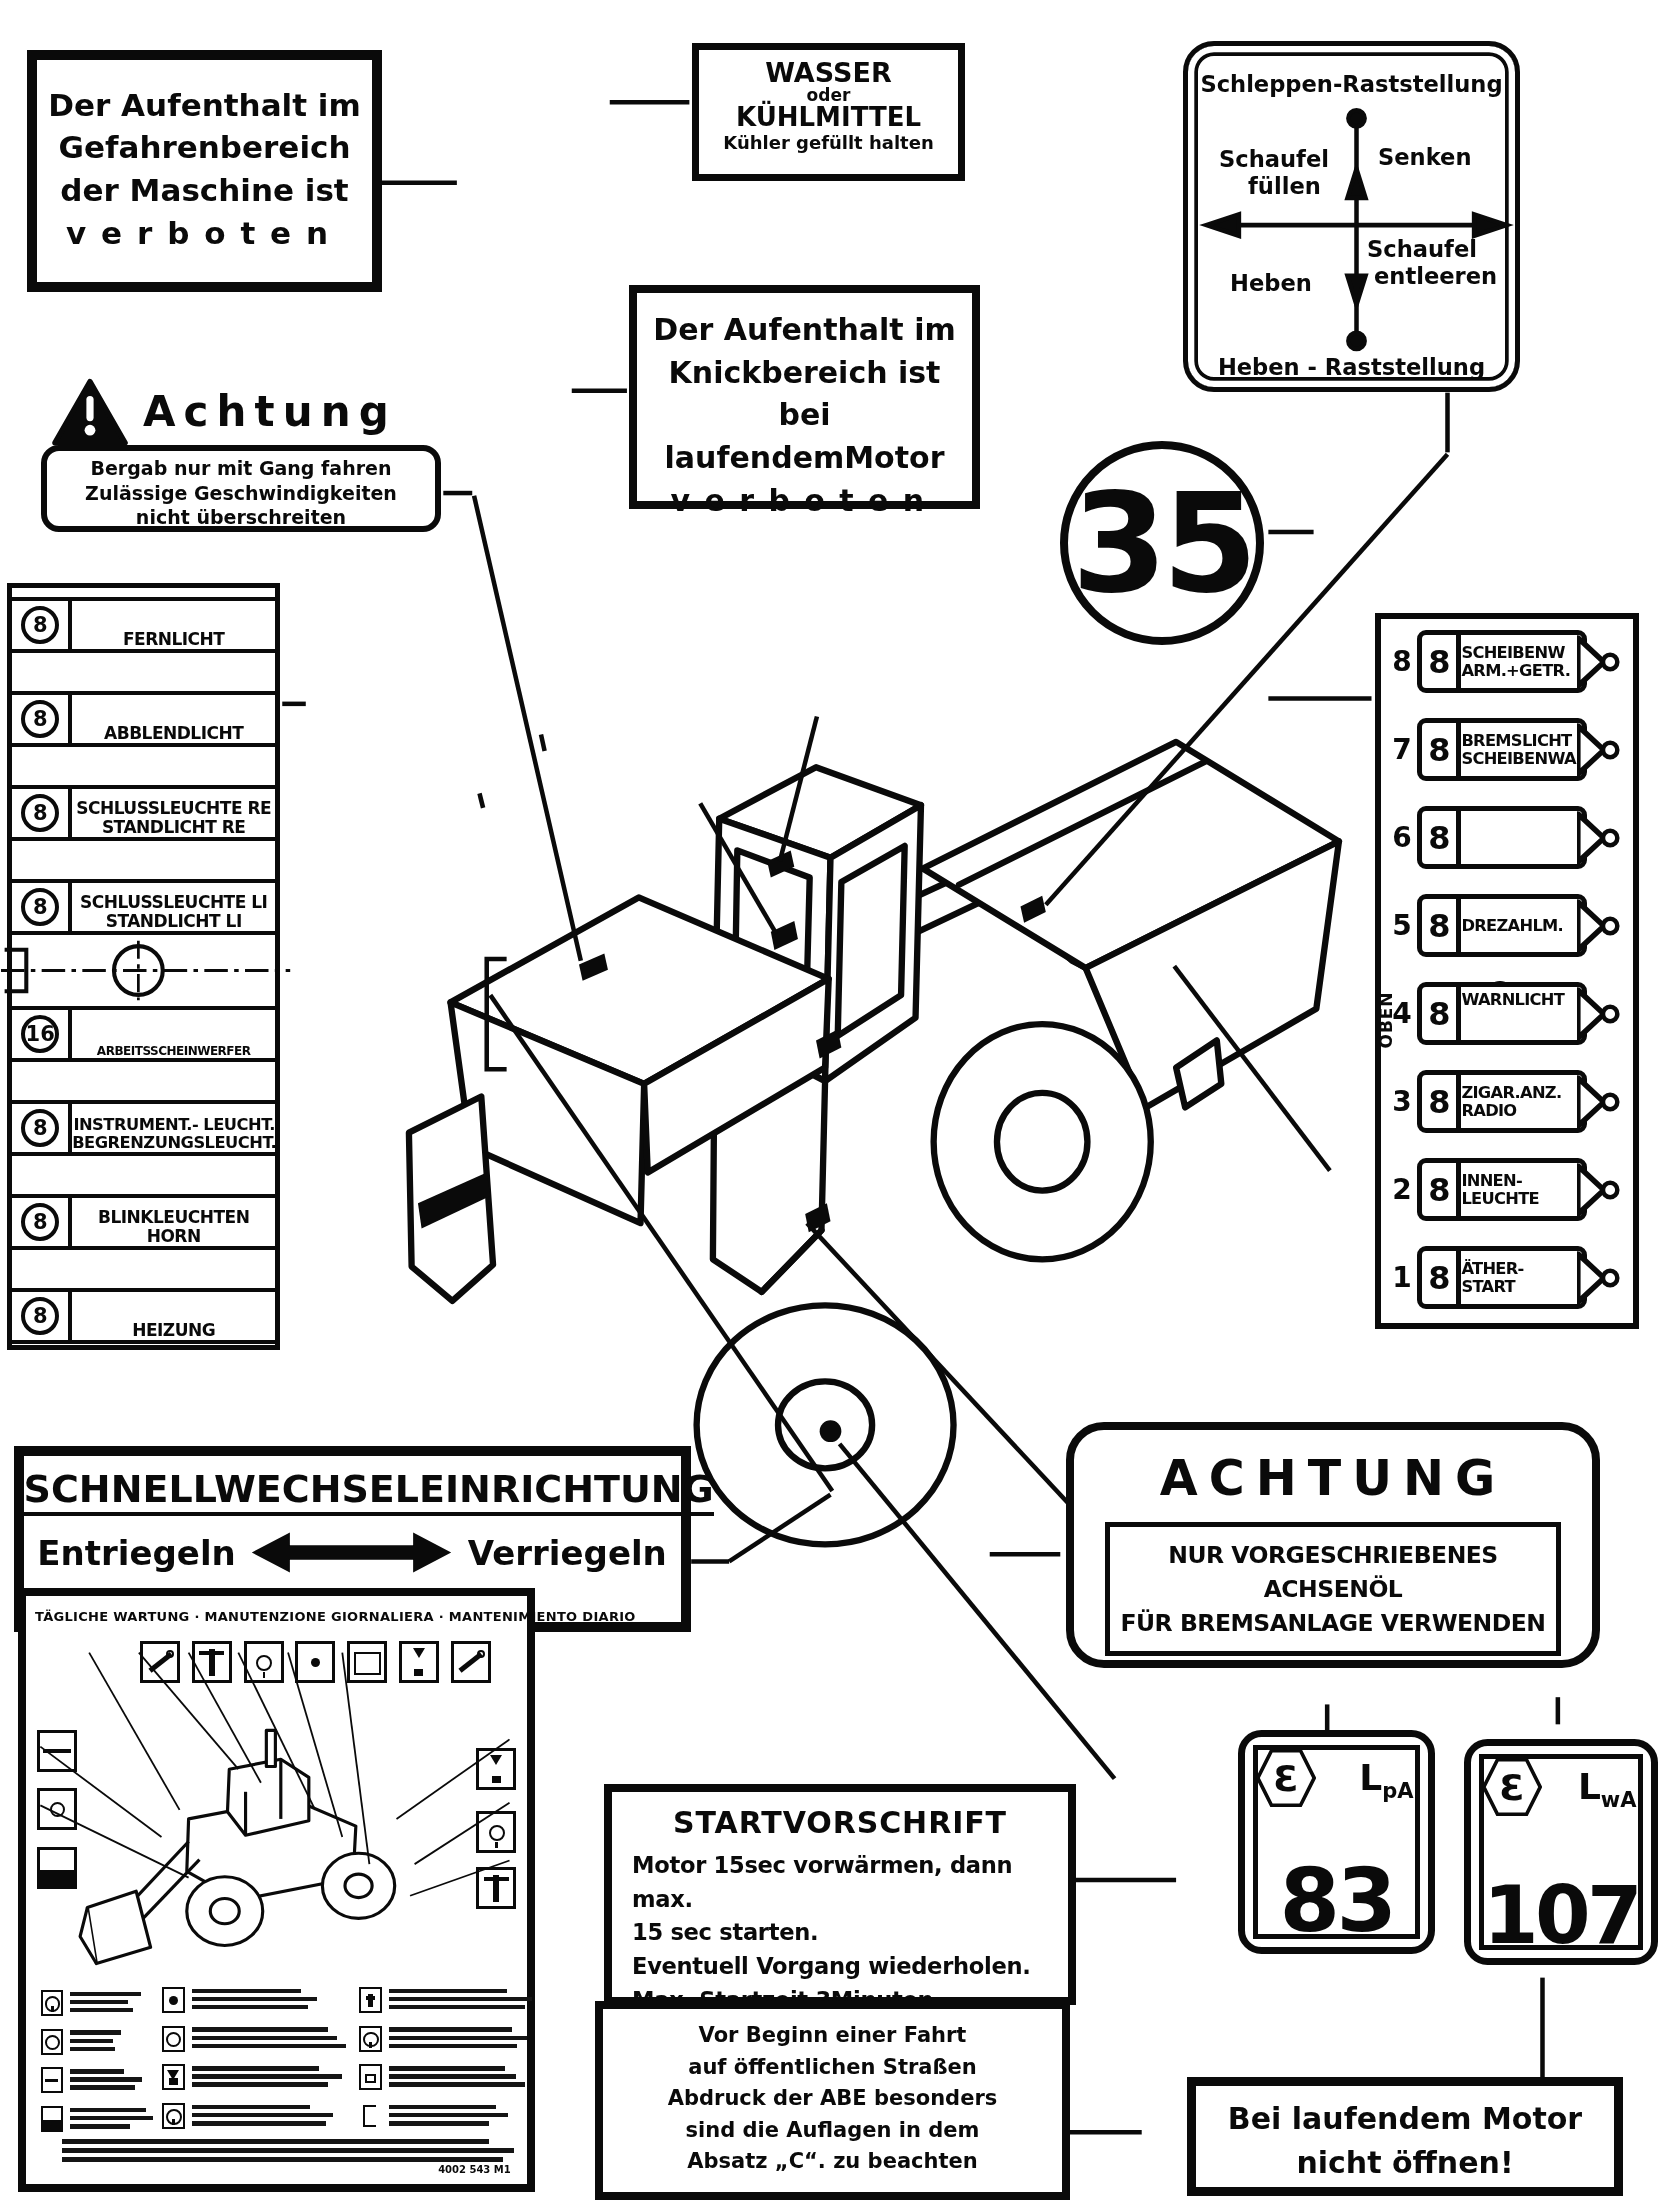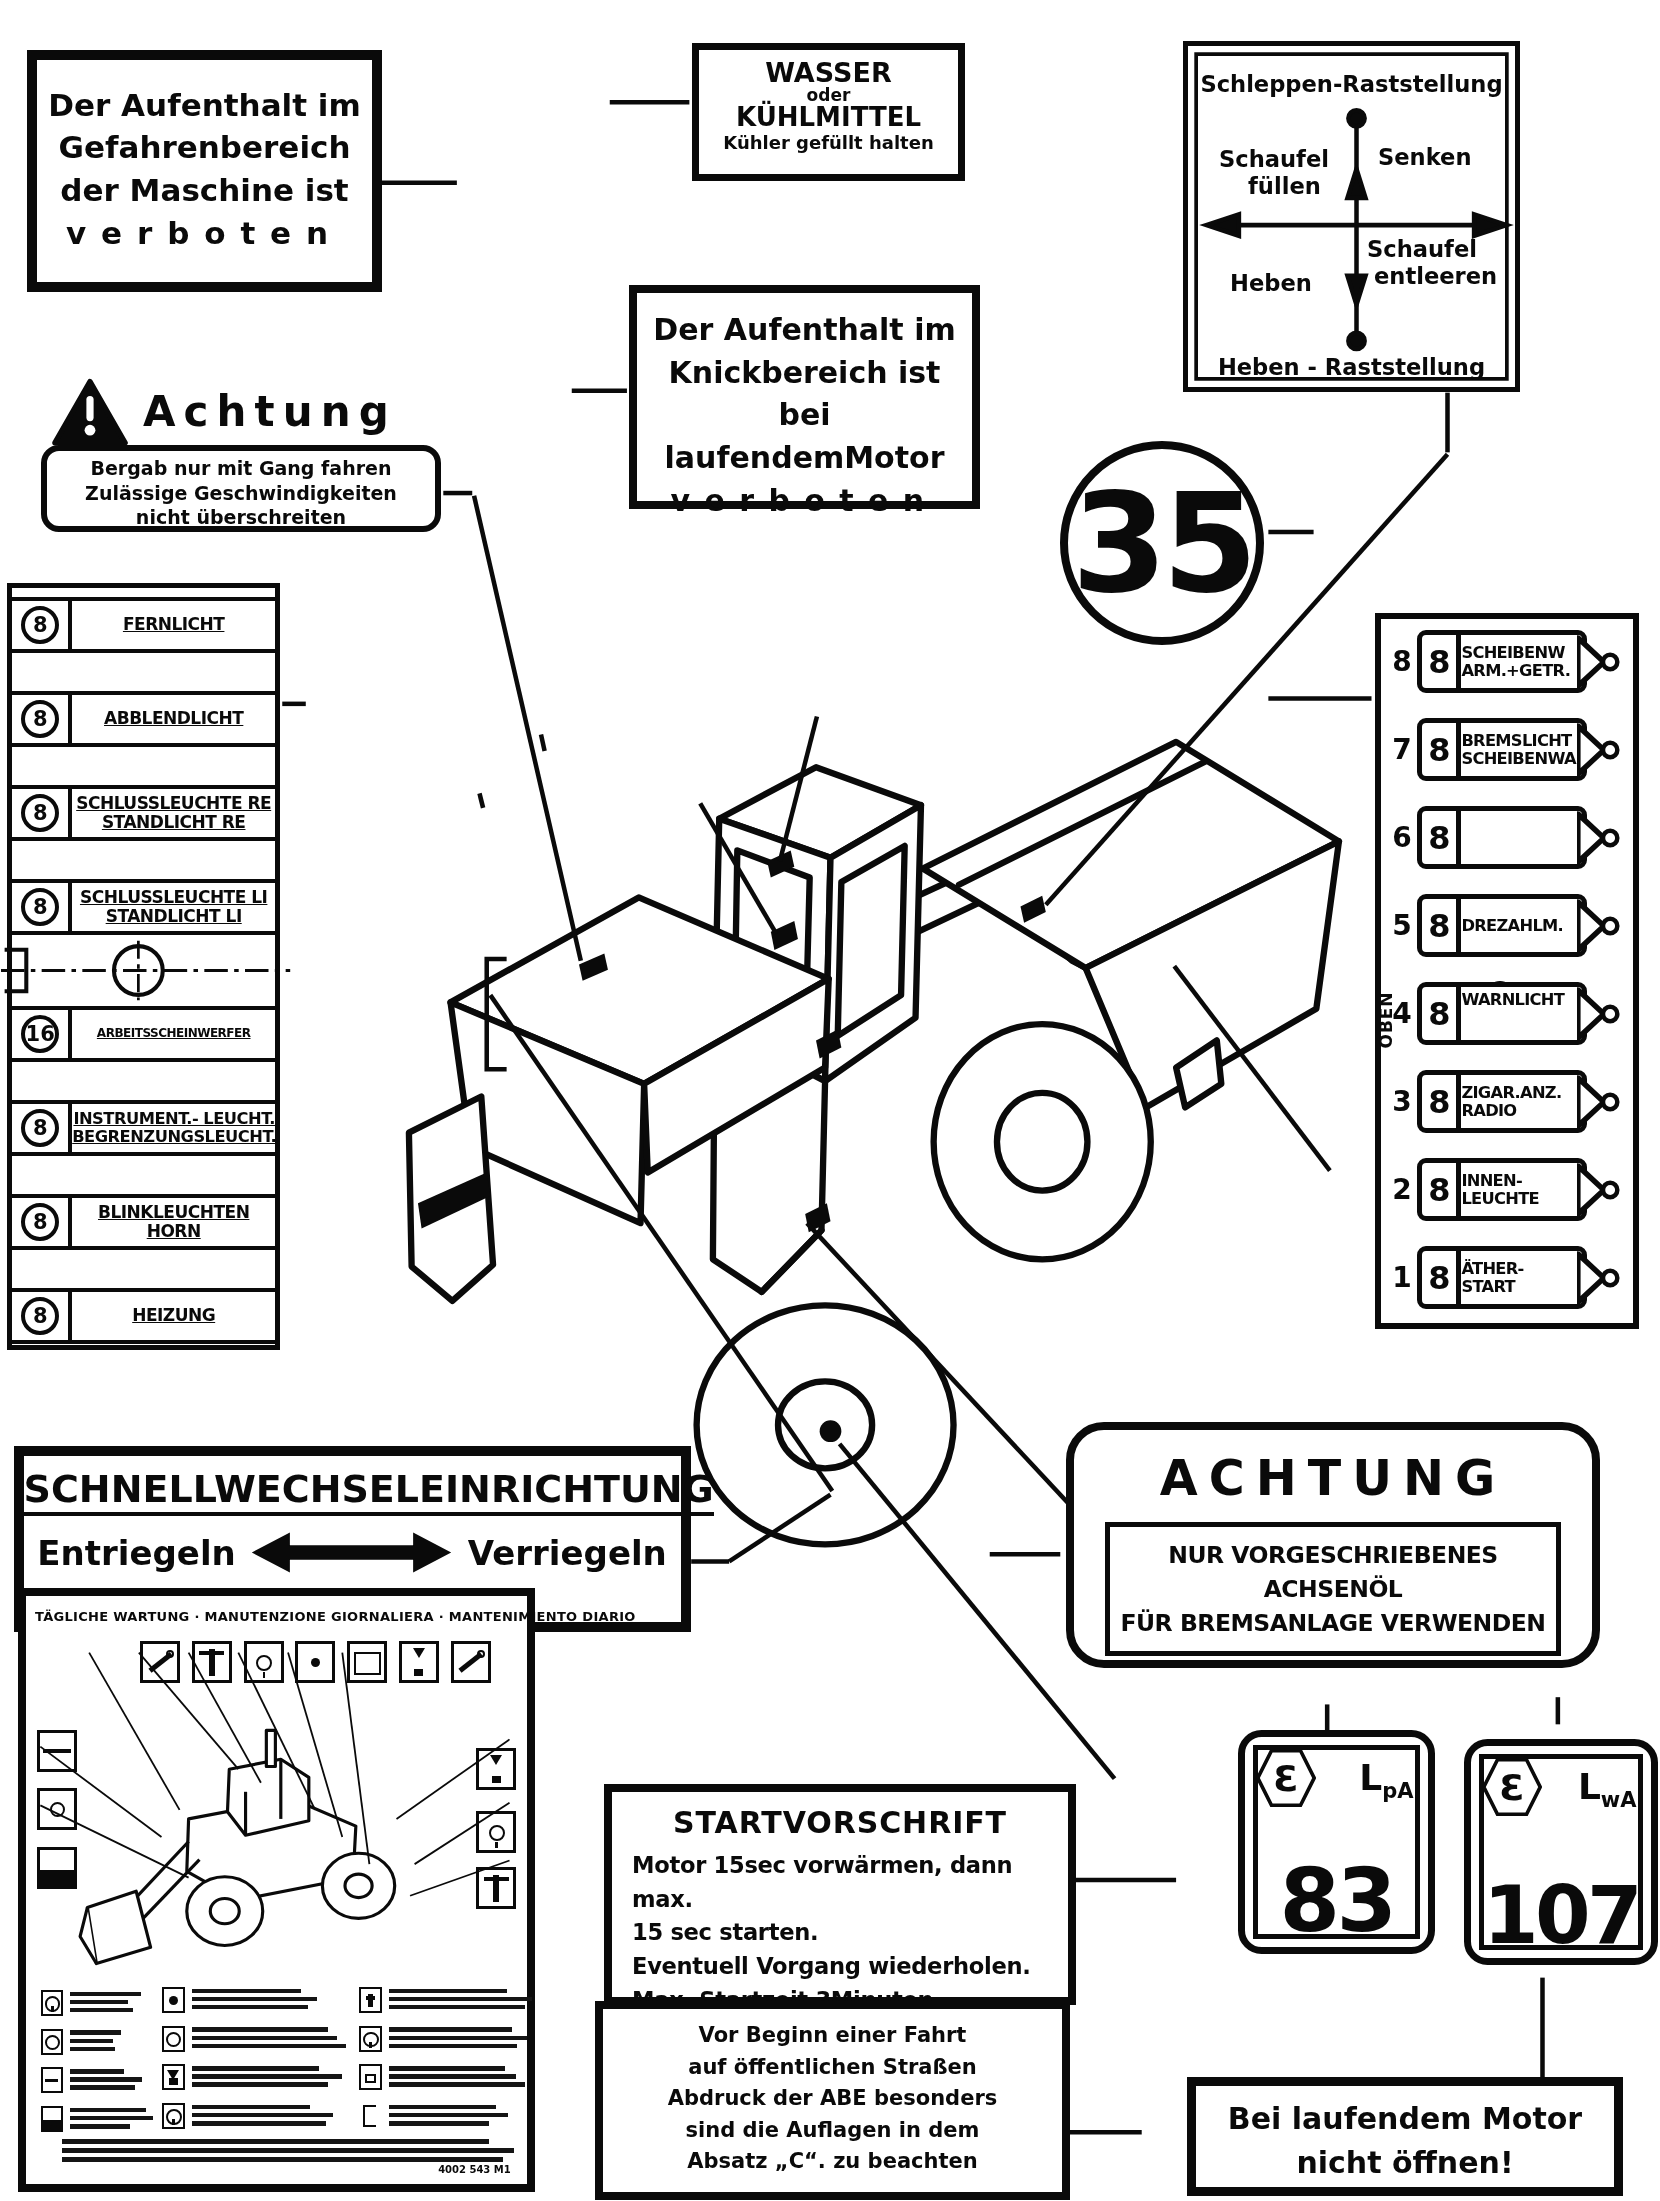--- a/index.html
+++ b/index.html
@@ -12,36 +12,36 @@
   #art{position:absolute;left:0;top:0;z-index:1;}
   
   #sign-gefahren{left:27px;top:50px;width:355px;height:242px;border-width:10px;padding-top:23.5px;font-size:31px;font-weight:700;line-height:1.38;}
   
   #sign-wasser{left:692px;top:43px;width:273px;height:138px;border-width:7.2px;padding-top:9px;}
   #sign-wasser .t1{font-size:27px;font-weight:700;line-height:1.05;}
   #sign-wasser .t2{font-size:17px;font-weight:700;line-height:1.0;}
   #sign-wasser .t3{font-size:26px;font-weight:700;line-height:1.05;}
   #sign-wasser .t4{font-size:18px;font-weight:700;line-height:1.2;}
   
-  #sign-schleppen{left:1183px;top:41px;width:337px;height:351px;border-width:5.4px;box-shadow:inset 0 0 0 6.3px #fff,inset 0 0 0 10px #0a0a0a;}
+  #sign-schleppen{left:1183px;top:41px;width:337px;height:351px;border-width:5.4px;box-shadow:inset 0 0 0 6.3px #fff,inset 0 0 0 10px #0a0a0a;border-radius:31px;}
   #sign-schleppen span{position:absolute;font-size:22.6px;font-weight:700;white-space:nowrap;}
   
   #achtung-title{position:absolute;left:143px;top:387px;font-size:42px;font-weight:700;letter-spacing:8.1px;z-index:2;}
   #achtung-tri{position:absolute;left:51px;top:378px;z-index:2;}
   #sign-bergab{left:41px;top:445px;width:400px;height:87px;border-width:6.3px;border-radius:18px;padding-top:5.4px;font-size:19px;font-weight:700;line-height:1.28;}
   
   #sign-knick{left:629px;top:285px;width:351px;height:224px;padding-top:16.3px;font-size:30px;font-weight:700;line-height:1.42;}
   
   #sign-35{left:1060px;top:441px;width:204px;height:204px;border-radius:50%;border-width:8.1px;display:flex;align-items:center;justify-content:center;font-size:138px;font-weight:800;letter-spacing:-5.4px;}
   
   #fuse-left{left:7.2px;top:583px;width:273px;height:767px;border-width:5.4px;padding-top:9px;}
   .lrow{height:56px;border-top:4.5px solid #0a0a0a;border-bottom:4.5px solid #0a0a0a;display:flex;box-sizing:border-box;align-items:stretch;}
   .lamp{width:56px;border-right:4.5px solid #0a0a0a;display:flex;align-items:center;justify-content:center;flex:none;}
   .ampc{width:38px;height:38px;border:4.5px solid #0a0a0a;border-radius:50%;display:flex;align-items:center;justify-content:center;font-size:21px;font-weight:700;box-sizing:border-box;}
-  .llab{flex:1;display:flex;flex-direction:column;align-items:center;justify-content:center;font-size:17px;font-weight:700;line-height:1.12;letter-spacing:-0.5px;white-space:nowrap;text-decoration:underline;}
+  .llab{flex:1;display:flex;flex-direction:column;align-items:center;justify-content:flex-end;font-size:17px;font-weight:700;line-height:1.12;letter-spacing:-0.5px;white-space:nowrap;}
   .lgap{height:38px;}
   .lgapc{height:71px;position:relative;}
   
   #fuse-right{left:1375px;top:613px;width:264px;height:716px;border-width:6.3px;padding:11px 5.4px 0 5.4px;position:absolute;}
   .rrow{display:flex;align-items:center;height:63px;margin-bottom:25px;}
   .rpos{width:31px;font-size:28px;font-weight:700;text-align:center;flex:none;}
   .fuse{position:relative;width:170px;height:63px;border:5.4px solid #0a0a0a;border-radius:9px;display:flex;box-sizing:border-box;background:#fff;}
   .fstripe{width:34px;border-right:5.4px solid #0a0a0a;display:flex;align-items:center;justify-content:center;font-size:32px;font-weight:700;flex:none;}
   .flab{flex:1;display:flex;flex-direction:column;justify-content:center;font-size:16.3px;font-weight:700;line-height:1.1;padding-left:0;letter-spacing:-0.7px;white-space:nowrap;}
   .ftip{position:absolute;right:-38px;top:50%;transform:translateY(-50%);}

